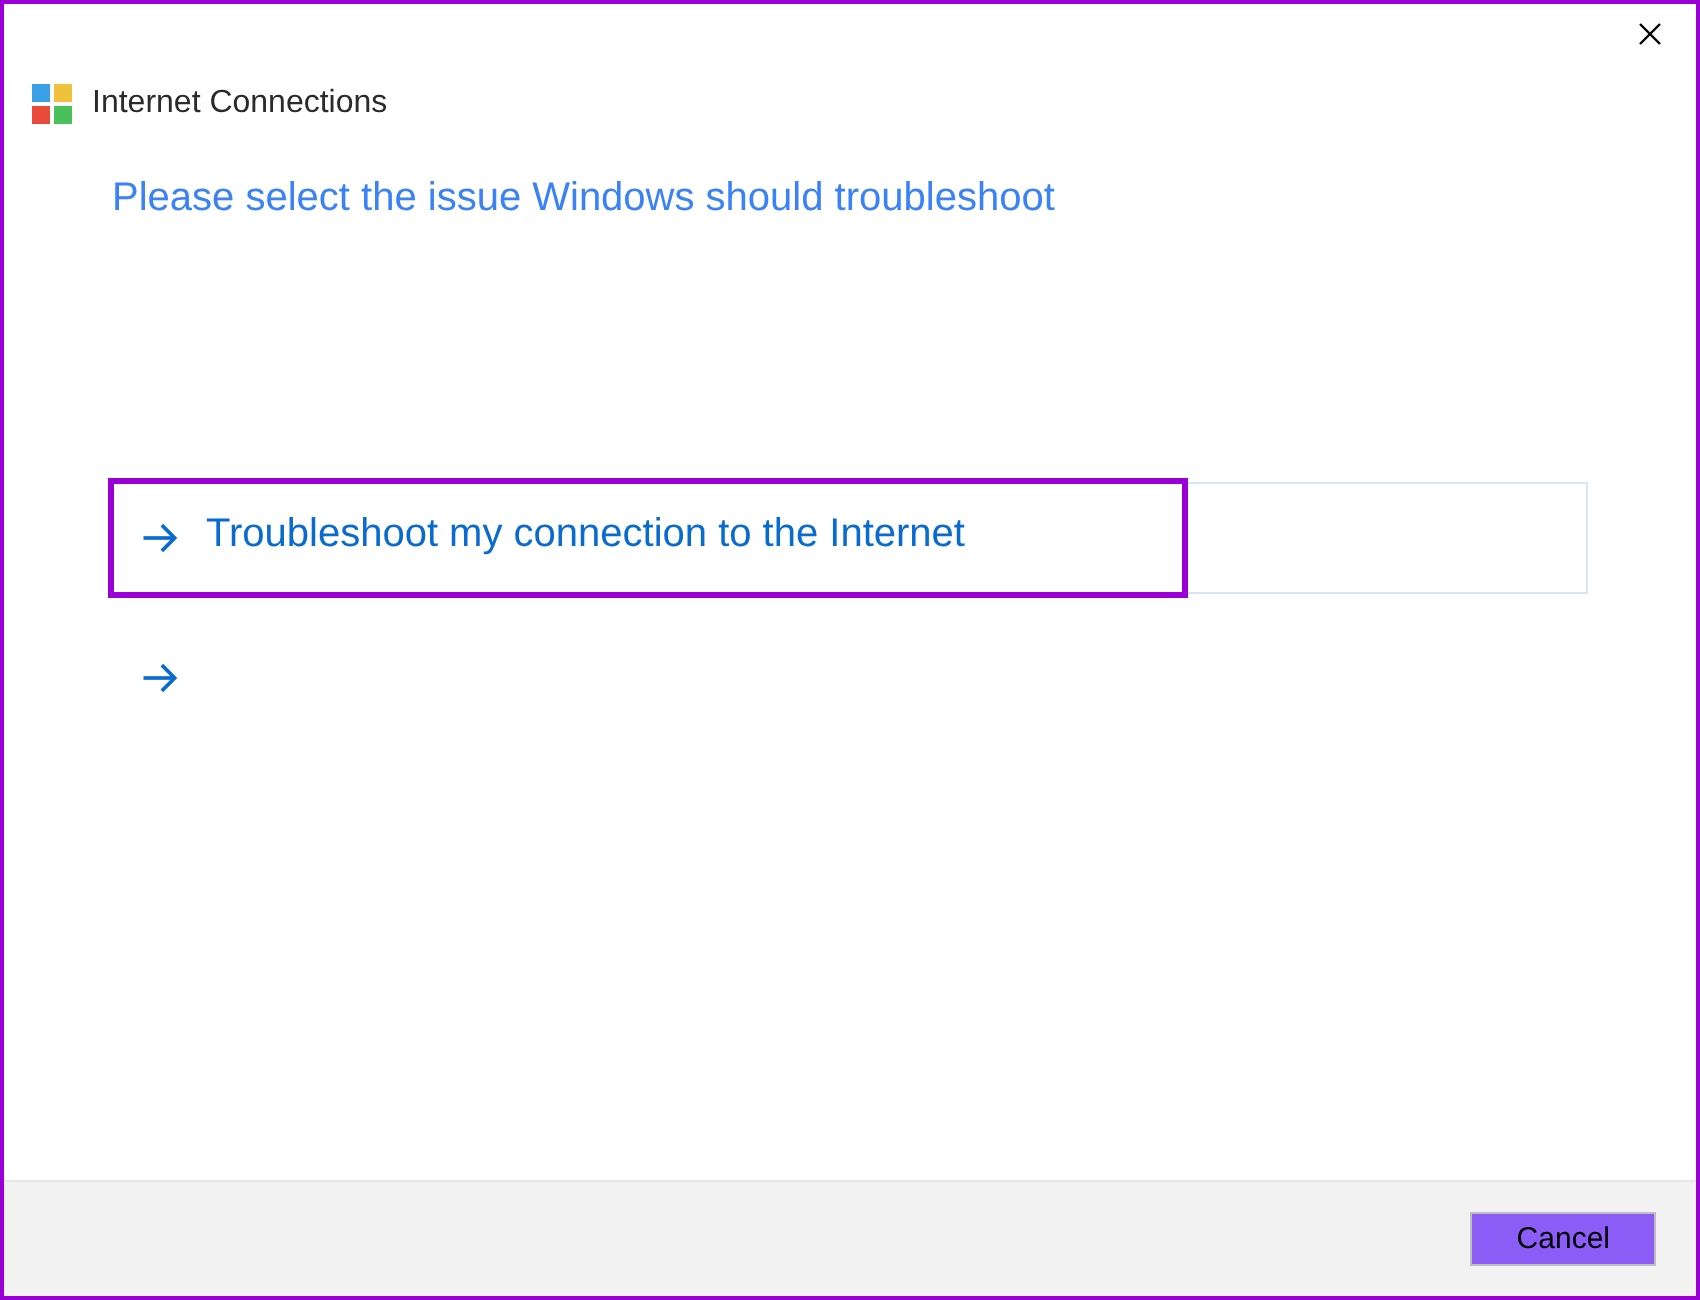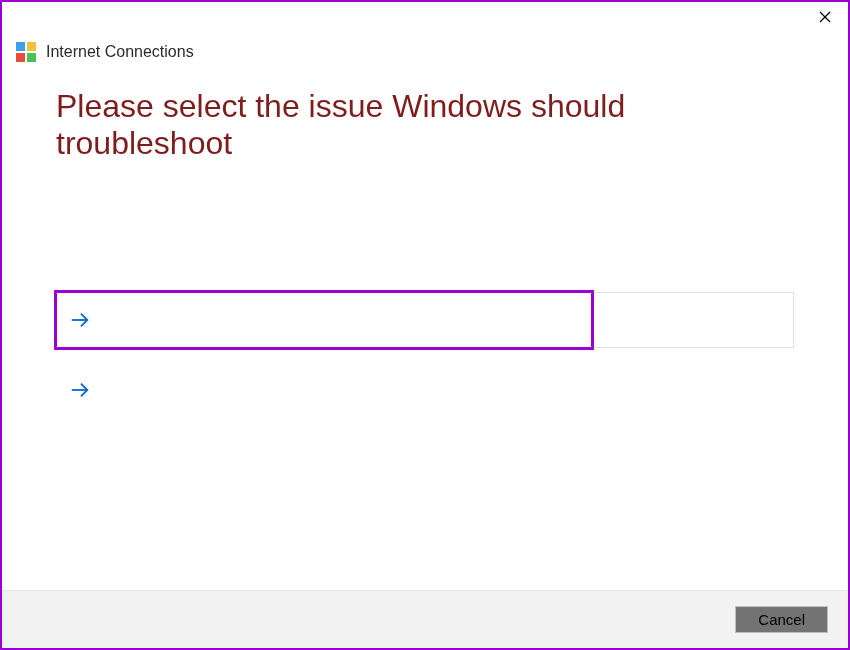--- a/index.html
+++ b/index.html
@@ -60,22 +60,22 @@
     .app-icon .q4 { right: 0; bottom: 0; background: #4bbf5a; }
     .app-title {
       font-size: 16px;
       color: #2b2b2b;
     }
     .content {
       flex: 1;
       padding: 16px 54px 0 54px;
     }
     .heading {
-      color: #7f1d1d;
-      font-size: 32px;
+      color: #3b82f6;
+      font-size: 20px;
       font-weight: 400;
       margin-bottom: 130px;
     }
     .option-container {
       position: relative;
     }
     .option {
       display: flex;
       align-items: flex-start;
       gap: 12px;
@@ -122,21 +122,21 @@
     .footer {
       height: 58px;
       background: #f2f2f2;
       border-top: 1px solid #e5e5e5;
       display: flex;
       justify-content: flex-end;
       align-items: center;
       padding: 0 20px;
     }
     .cancel-btn {
-      background: #737373;
+      background: #8b5cf6;
       border: 1px solid #bfbfbf;
       padding: 4px 22px;
       font-size: 15px;
       font-family: inherit;
       cursor: pointer;
     }
   </style>
 </head>
 <body>
 
@@ -166,20 +166,21 @@
 
     <div class="option-container">
       <div class="option bordered-full">
         <span class="arrow">
           <svg viewBox="0 0 24 24">
               <line x1="3" y1="12" x2="20" y2="12" stroke="currentColor" stroke-width="2"></line>
               <polyline points="13,5 20,12 13,19" fill="none" stroke="currentColor" stroke-width="2"></polyline>
             </svg>
         </span>
         <div class="option-text">
+          <span class="option-title">Troubleshoot my connection to the Internet</span>
         </div>
       </div>
       <div class="option-highlight"></div>
     </div>
 
     <div class="option-gap"></div>
 
     <div class="option">
       <span class="arrow">
         <svg viewBox="0 0 24 24">

